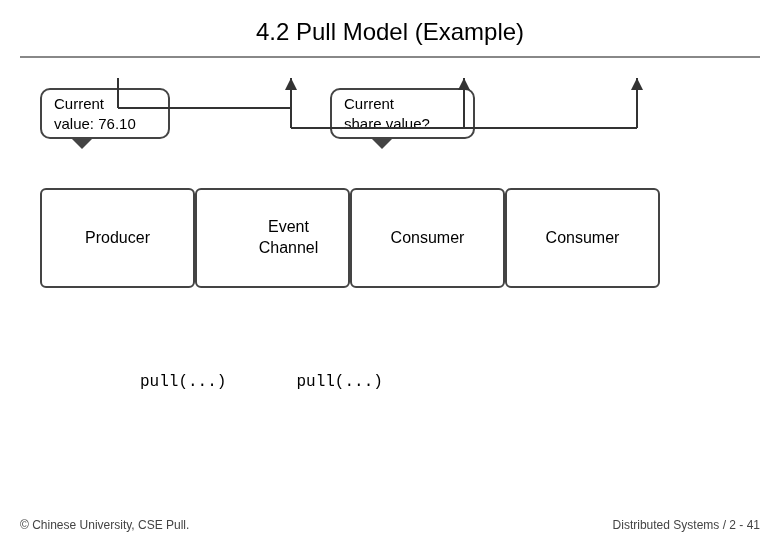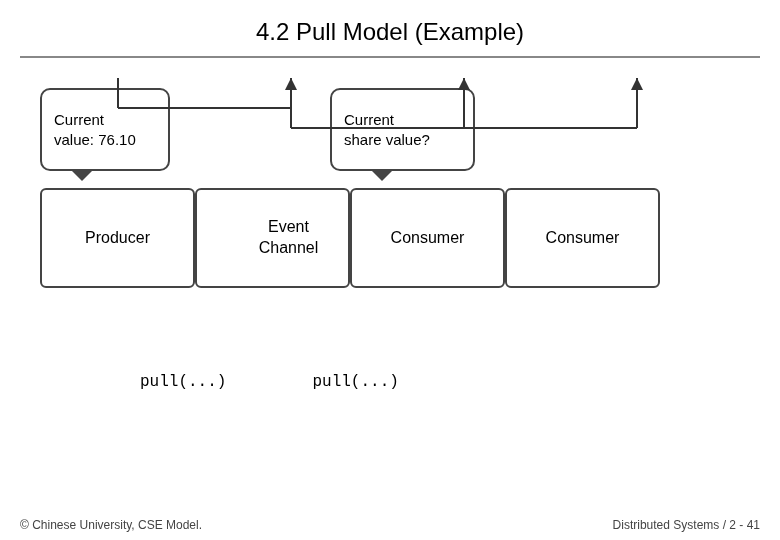--- a/index.html
+++ b/index.html
@@ -30,21 +30,21 @@
       position: relative;
       margin: 20px 40px 0 40px;
       height: 400px;
     }
 
     
     .bubble {
       position: absolute;
       border: 2px solid #444;
       border-radius: 10px;
-      padding: 20px 12px;
+      padding: 4px 12px;
       font-size: 15px;
       line-height: 1.3;
       background: #fff;
     }
 
     .bubble::after {
       content: '';
       position: absolute;
       border: 8px solid transparent;
     }
@@ -107,21 +107,21 @@
       left: 0;
     }
 
     
     .pull-labels {
       position: absolute;
       top: 295px;
       left: 0px;
       right: 0px;
       display: flex;
-      gap: 16px;
+      gap: 0px;
     }
 
     .pull-label {
       font-size: 16px;
       font-family: 'Courier New', monospace;
       color: #000;
     }
 
     
     .footer {
@@ -192,15 +192,15 @@
   </svg>
 
   <div class="pull-labels">
     <span class="pull-label" style="margin-left: 100px;">pull(...)</span>
     <span class="pull-label" style="margin-left: 70px;">pull(...)</span>
   </div>
 
 </div>
 
 <div class="footer">
-  <span>© Chinese University, CSE Model.</span>
+  <span>© Chinese University, CSE Pull.</span>
   <span>Distributed Systems / 2 - 41</span>
 </div>
 
 </body></html>

